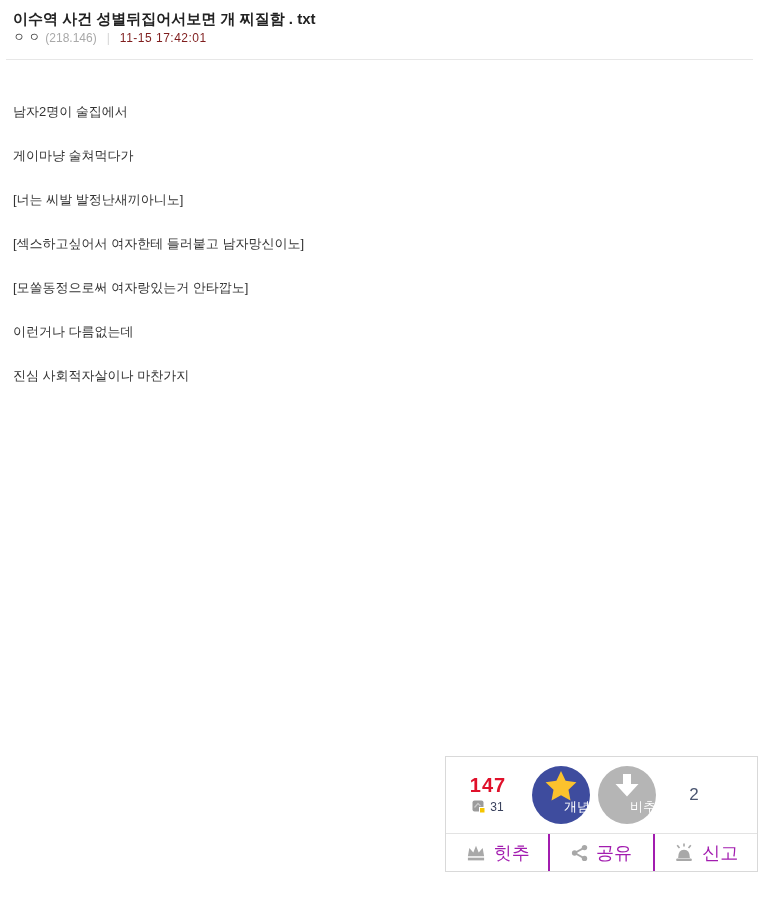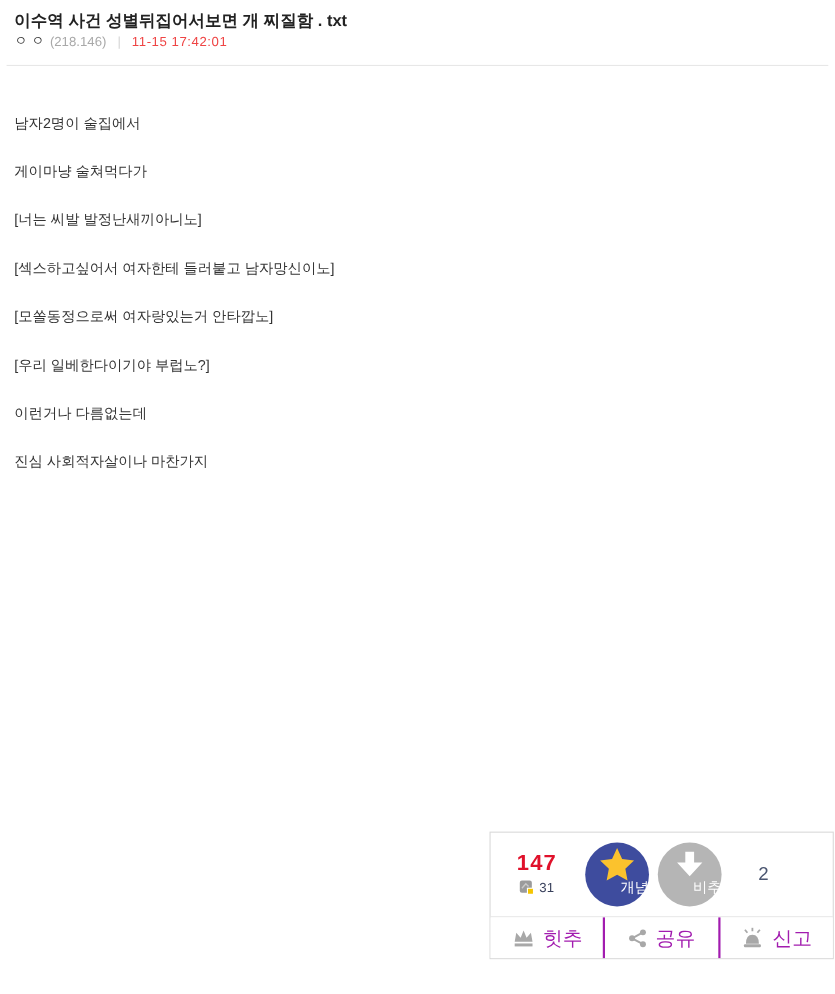--- a/index.html
+++ b/index.html
@@ -27,21 +27,21 @@
   }
   .post-meta {
     margin-top: 0;
     font-size: 12px;
     display: flex;
     align-items: center;
   }
   .author-name { color: #333; }
   .author-ip { color: #a9a9a9; margin-left: 5px; }
   .meta-sep { color: #d5d5d5; margin: 0 10px; font-size: 12px; }
-  .post-time { color: #ef4444; letter-spacing: 0.5px; }
+  .post-time { color: #7f1d1d; letter-spacing: 0.5px; }
 
   
   .post-content { padding: 44px 1px 0 13px; }
   .post-content p {
     font-size: 13px;
     line-height: 16px;
     margin: 0 0 28px 0;
     color: #333;
   }
 
@@ -139,21 +139,20 @@
       <span class="post-time">11-15 17:42:01</span>
     </div>
   </div>
 
   <div class="post-content">
     <p>남자2명이 술집에서</p>
     <p>게이마냥 술쳐먹다가</p>
     <p>[너는 씨발 발정난새끼아니노]</p>
     <p>[섹스하고싶어서 여자한테 들러붙고 남자망신이노]</p>
     <p>[모쏠동정으로써 여자랑있는거 안타깝노]</p>
-    <p>[우리 일베한다이기야 부럽노?]</p>
     <p>이런거나 다름없는데</p>
     <p>진심 사회적자살이나 마찬가지</p>
   </div>
 
   <div class="vote-panel">
     <div class="vote-top">
 
       <div class="vote-stats">
         <div class="up-count">147</div>
         <div class="share-stat">

